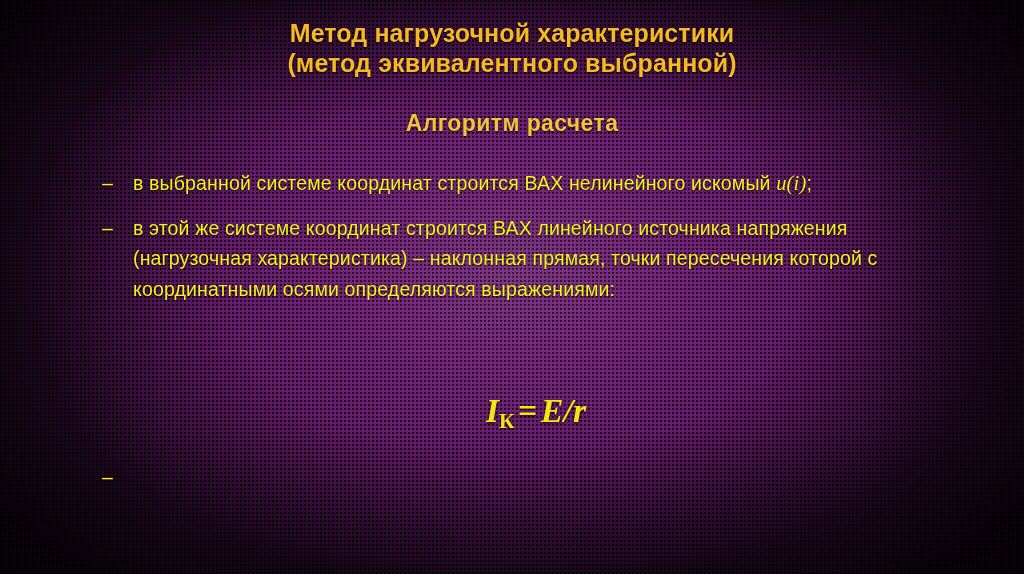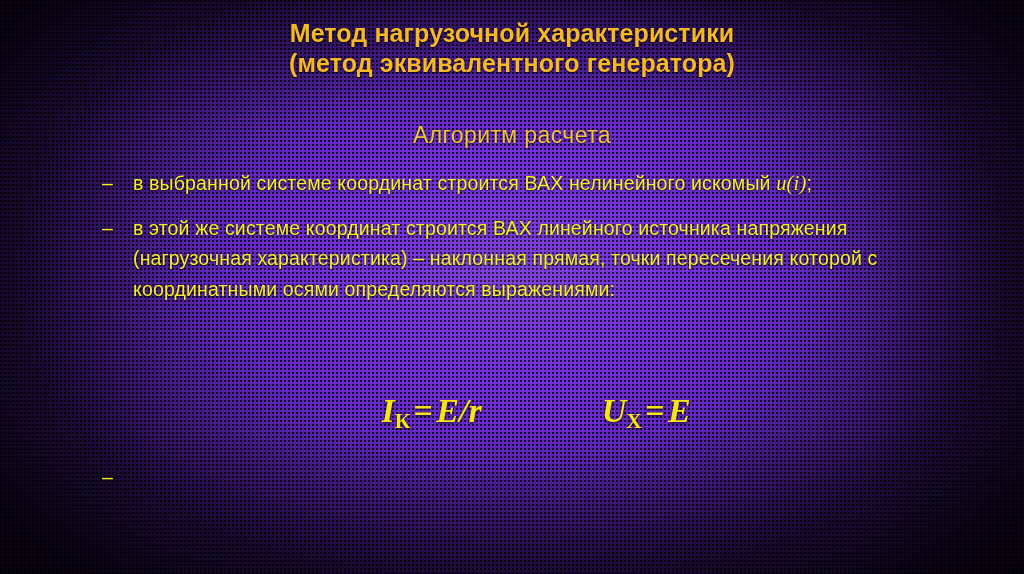--- a/index.html
+++ b/index.html
@@ -7,21 +7,21 @@
     margin: 0;
     padding: 0;
     background: #1a1c20;
   }
   #slide {
     position: relative;
     width: 1024px;
     height: 574px;
     overflow: hidden;
     font-family: "Liberation Sans", sans-serif;
-    background-color: #6d28d9;
+    background-color: #701a75;
     isolation: isolate;
   }
   
   .bg-dots {
     position: absolute;
     inset: 0;
     background-image:
       radial-gradient(circle at 1px 1px, rgba(0,0,0,0.78) 0.9px, rgba(0,0,0,0) 1.5px),
       radial-gradient(circle at 1px 1px, rgba(255,255,255,0.055) 0.8px, rgba(255,255,255,0) 1.6px);
     background-size: 4px 4px, 4px 4px;
@@ -76,24 +76,23 @@
 
   
   .subtitle {
     position: absolute;
     left: 0;
     top: 110px;
     width: 1024px;
     text-align: center;
     color: #f2c438;
     font-size: 23px;
-    font-weight: normal;
+    font-weight: bold;
     letter-spacing: 0.4px;
     text-shadow: 0 1px 2px rgba(0,0,0,0.8);
-    margin-top: 12px;
   }
 
   
   .bullets {
     position: absolute;
     left: 100px;
     top: 168px;
     width: 860px;
   }
   .bullet {
@@ -163,21 +162,21 @@
 <div id="slide">
 
   <div class="bg-dots"></div>
   <div class="bg-vignette"></div>
   <div class="bg-shade"></div>
 
   <div class="content">
 
     <div class="title">
       <div>Метод нагрузочной характеристики</div>
-      <div>(метод эквивалентного генератора)</div>
+      <div>(метод эквивалентного выбранной)</div>
     </div>
 
     <div class="subtitle">Алгоритм расчета</div>
 
     <div class="bullets">
 
       <div class="bullet">
         <span class="dash">–</span>
         <span>в выбранной системе координат строится ВАХ нелинейного искомый </span><span class="mathvar">u(i)</span><span>;</span>
       </div>
@@ -188,23 +187,20 @@
       </div>
 
     </div>
 
     <div class="formula-row">
 
       <div class="formula">
         <span>I</span><span class="sub">К</span><span class="op">=</span><span class="sl">E/r</span>
       </div>
 
-      <div class="formula">
-        <span>U</span><span class="sub">Х</span><span class="op">=</span><span class="sl">E</span>
-      </div>
 
     </div>
 
     <div class="bullets-lower">
       <div class="bullet">
         <span class="dash">–</span>
       </div>
     </div>
 
   </div>

